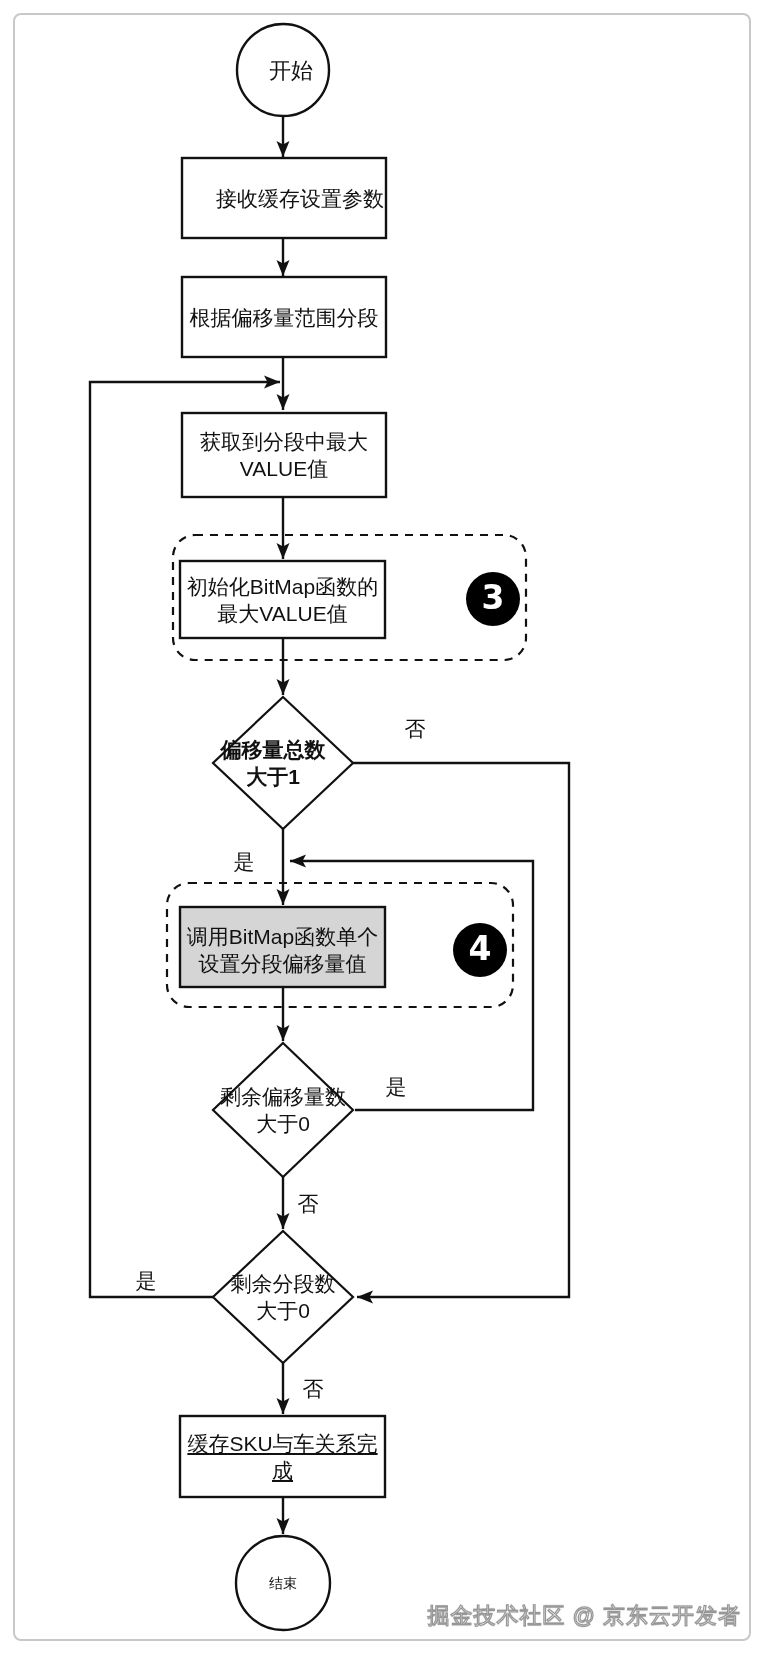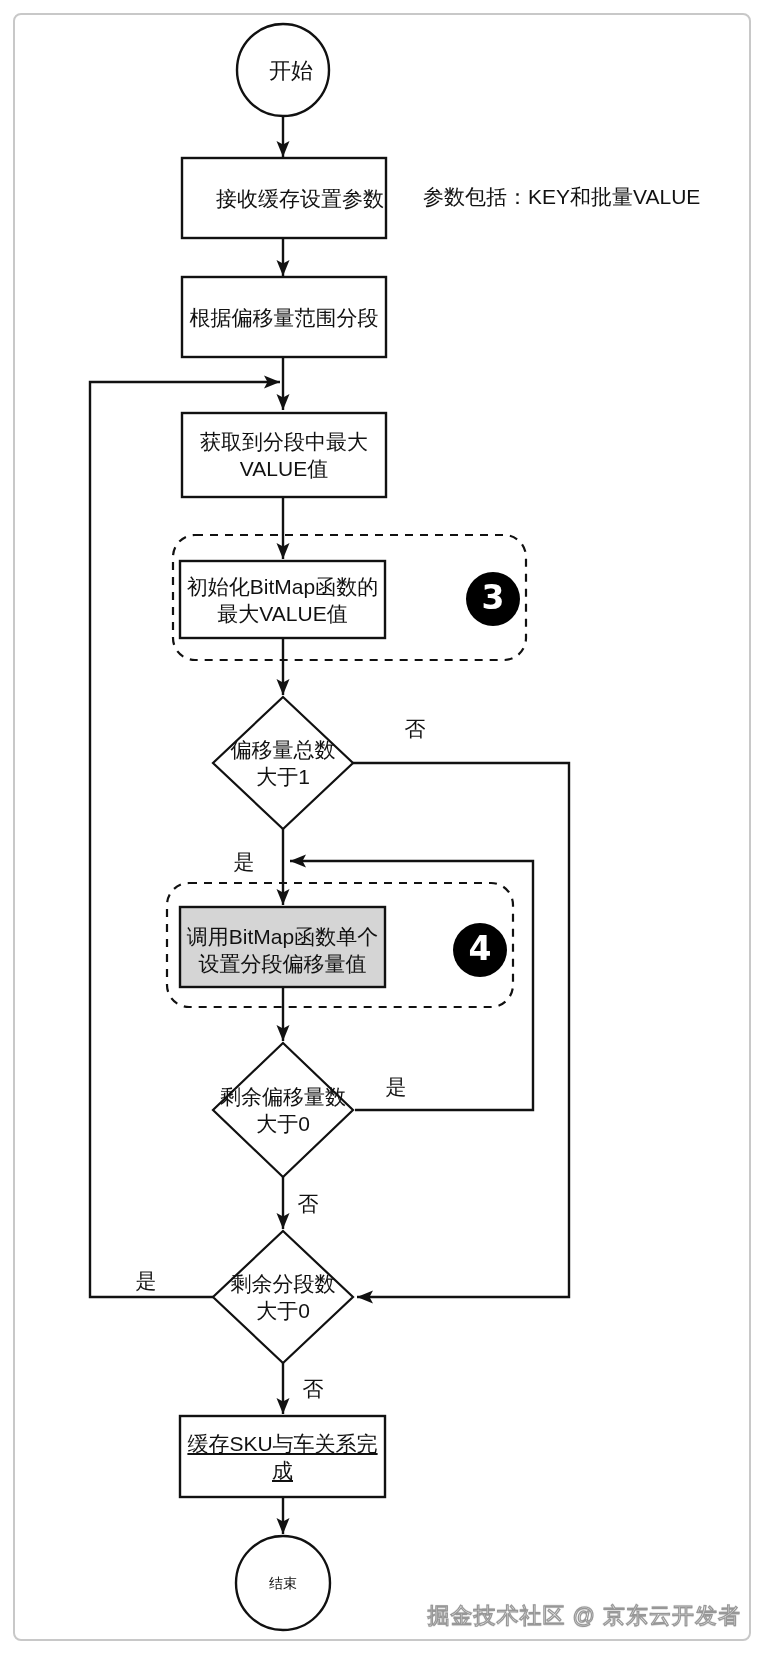--- a/index.html
+++ b/index.html
@@ -105,21 +105,21 @@
 
   <div class="lbl" style="left:182px;top:277px;width:204px;height:80px;">根据偏移量范围分段</div>
 
   <div class="lbl" style="left:180px;top:561px;width:205px;height:77px;">
     <span>初始化BitMap函数的</span>
     <span>最大VALUE值</span>
   </div>
 
   <div class="badge-num" style="left:493px;top:599px;">3</div>
 
-  <div class="lbl" style="left:213px;top:697px;width:140px;height:132px;">
+  <div class="lbl" style="left:203px;top:697px;width:140px;height:132px;font-weight:bold;">
     <span>偏移量总数</span>
     <span>大于1</span>
   </div>
 
   <div class="lbl" style="left:180px;top:907px;width:205px;height:85px;">
     <span>调用BitMap函数单个</span>
     <span>设置分段偏移量值</span>
   </div>
 
   <div class="badge-num" style="left:480px;top:950px;">4</div>
@@ -141,17 +141,16 @@
 
   <div class="lbl" style="left:236px;top:1559px;width:94px;height:48px;font-size:14px;">结束</div>
 
   <div class="tag" style="left:415px;top:729px;">否</div>
   <div class="tag" style="left:244px;top:862px;">是</div>
   <div class="tag" style="left:396px;top:1087px;">是</div>
   <div class="tag" style="left:308px;top:1204px;">否</div>
   <div class="tag" style="left:146px;top:1281px;">是</div>
   <div class="tag" style="left:313px;top:1389px;">否</div>
 
-  <div class="annotation">参数包括：KEY和批量VALUE</div>
 
   <div class="watermark">掘金技术社区 @ 京东云开发者</div>
 
 </div>
 
 </body></html>

